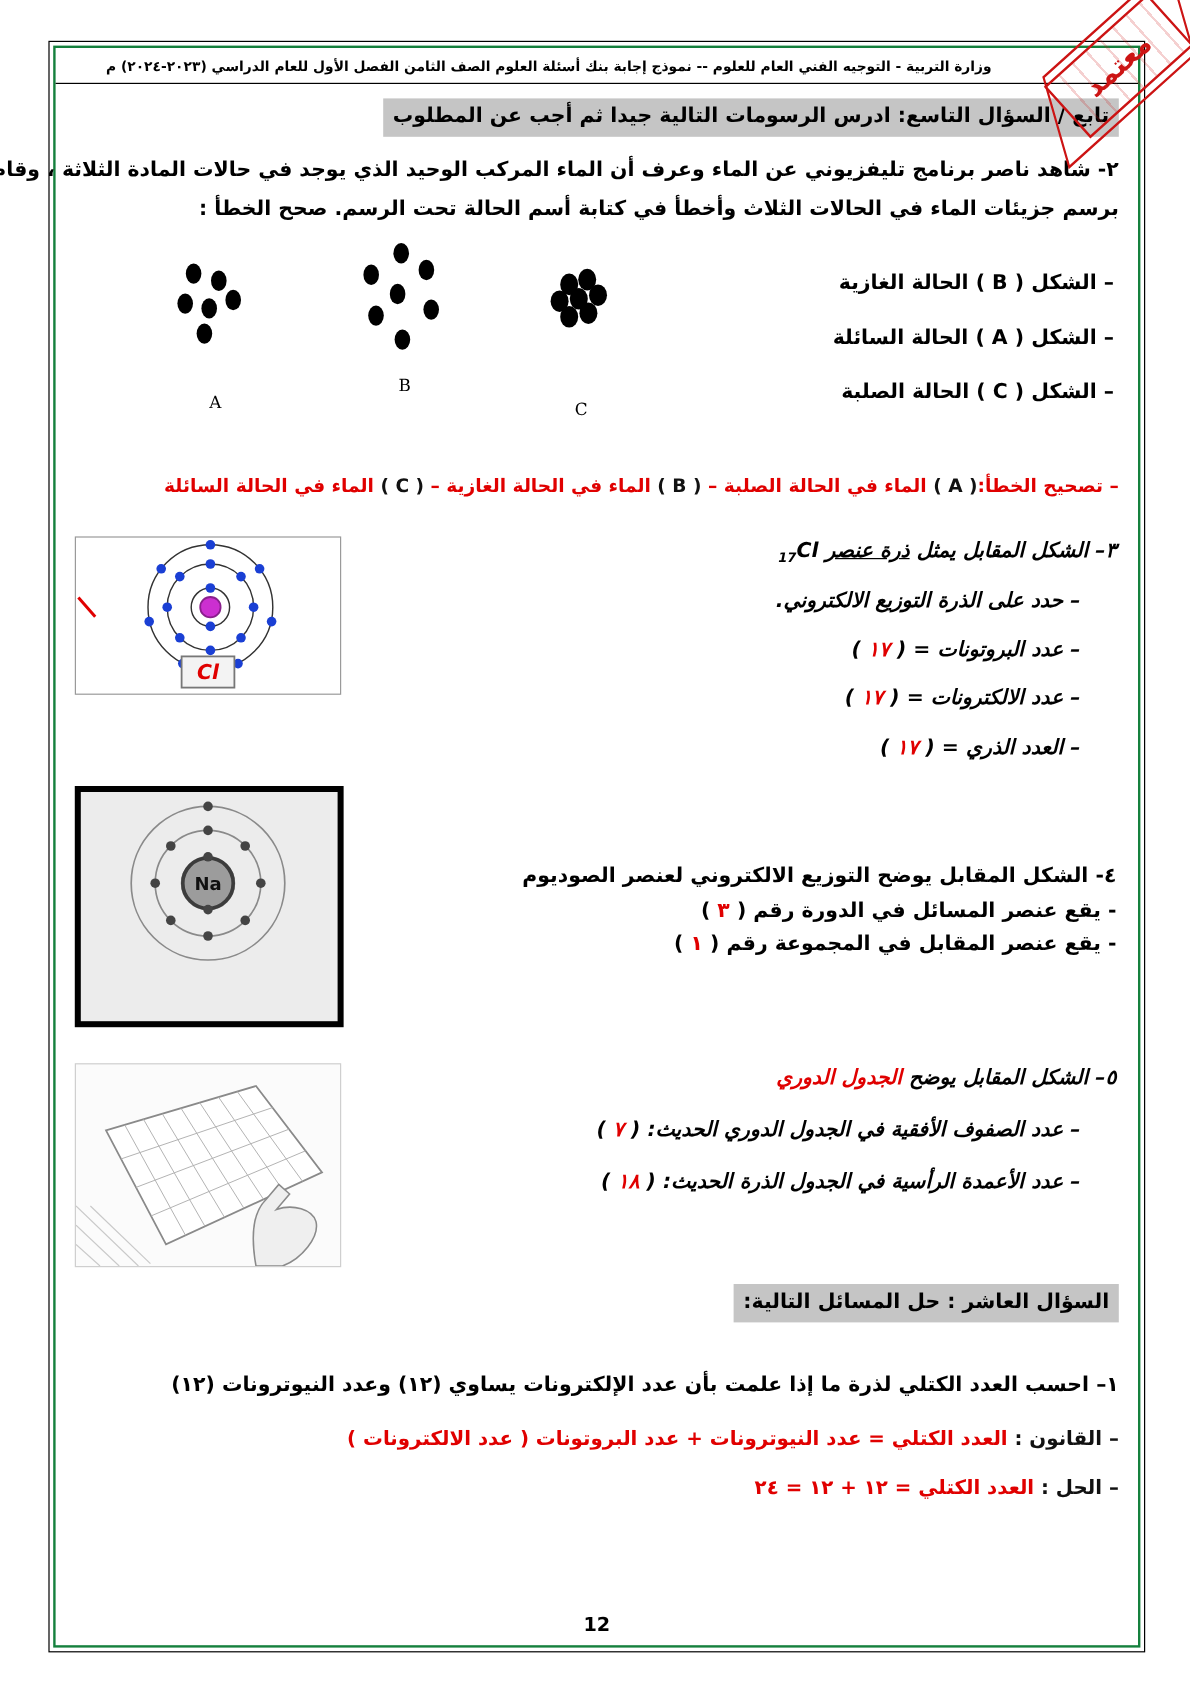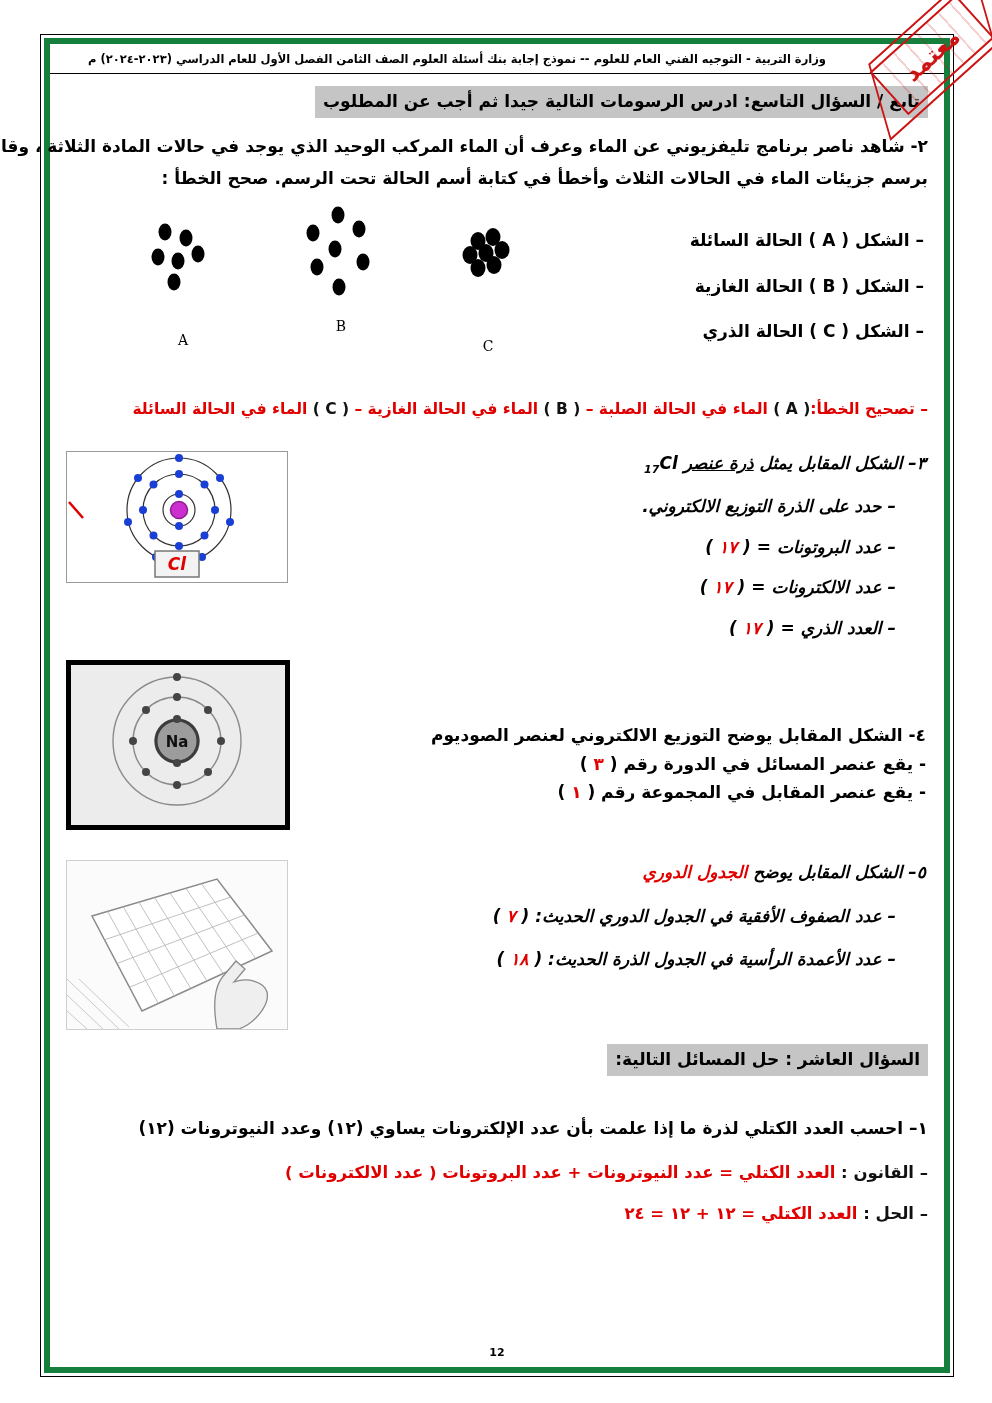--- a/index.html
+++ b/index.html
@@ -6,21 +6,21 @@
   html,body { background:#fff; }
   body {
     width:992px; height:1403px;
     font-family:"DejaVu Sans","Liberation Sans",sans-serif;
     color:#000;
   }
   .page { position:relative; width:992px; height:1403px; background:#fff; overflow:hidden; direction:rtl; }
 
   
   .frame { position:absolute; top:34px; left:40px; right:38px; bottom:26px; border:1px solid #000; padding:3px; }
-  .frame-inner { position:relative; width:100%; height:100%; border:6px solid #15803d; }
+  .frame-inner { position:relative; width:100%; height:100%; border:2px solid #15803d; }
   .header-band { height:30px; border-bottom:1.5px solid #000; display:flex; align-items:center; justify-content:center; font-size:11.5px; font-weight:700; padding:0 90px 0 10px; white-space:nowrap; overflow:hidden; }
 
   
   .stamp { position:absolute; top:26px; right:2px; width:116px; height:58px; z-index:6;
     transform:rotate(-42deg); border:2px solid #cc1414; color:#cc1414;
     display:flex; align-items:center; justify-content:center;
     font-size:23px; font-weight:700;
     background:repeating-linear-gradient(90deg, transparent 0 13px, rgba(204,20,20,.20) 13px 15px); }
   .stamp::before { content:""; position:absolute; inset:-9px -15px; border:2px solid #cc1414; transform:skewX(-26deg); }
 
@@ -51,34 +51,34 @@
   .row .txt { flex:1 1 auto; padding-right:2px; }
   .row .fig { flex:0 0 auto; }
   .line { margin-bottom:14px; }
   .indent { padding-right:30px;text-align:right; }
 
   .row-q3 { margin-top:30px;font-style:italic; }
   .row-q3 .line { margin-bottom:15px; }
   .fig-cl { width:222px; height:132px; border:1px solid #9a9a9a; background:#fff; }
 
   .row-q4 { margin-top:4px; }
-  .fig-na { width:224px; height:170px; border:5px solid #000; background:#ececec; }
+  .fig-na { width:224px; height:201px; border:5px solid #000; background:#ececec; }
   .q4txt { padding-top:62px; }
   .q4txt .line { margin-bottom:2px; line-height:1.55; }
 
   .row-q5 { margin-top:30px;font-style:italic; }
   .fig-pt { width:222px; height:170px; border:1px solid #cfcfcf; background:#fbfbfb; }
   .row-q5 .line { margin-bottom:18px; }
 
   .q10-title { margin-top:14px; }
   .q10-problem { margin-top:40px; }
   .law-line { margin-top:20px; font-size:16.5px; white-space:nowrap; }
   .sol-line { margin-top:16px; font-size:16.5px; }
 
-  .pagenum { position:absolute; bottom:8px; left:0; right:0; text-align:center; font-size:11px; font-weight:700; direction:ltr; }
+  .pagenum { position:absolute; bottom:8px; left:0; right:0; text-align:center; font-size:16px; font-weight:700; direction:ltr; }
 </style>
 </head>
 <body>
 
 <div class="page">
 
   <div class="stamp">
     <span>معتمد</span>
   </div>
 
@@ -95,23 +95,23 @@
           <span class="hl">تابع / السؤال التاسع: ادرس الرسومات التالية جيدا ثم أجب عن المطلوب</span>
         </div>
 
         <div class="para">
           <div>٢- شاهد ناصر برنامج تليفزيوني عن الماء وعرف أن الماء المركب الوحيد الذي يوجد في حالات المادة الثلاثة ، وقام</div>
           <div>برسم جزيئات الماء في الحالات الثلاث وأخطأ في كتابة أسم الحالة تحت الرسم. صحح الخطأ :</div>
         </div>
 
         <div class="diagram-section">
           <div class="answers">
+            <div class="aline">– الشكل ( B ) الحالة الغازية</div>
             <div class="aline">– الشكل ( A ) الحالة السائلة</div>
-            <div class="aline">– الشكل ( B ) الحالة الغازية</div>
-            <div class="aline">– الشكل ( C ) الحالة الذري</div>
+            <div class="aline">– الشكل ( C ) الحالة الصلبة</div>
           </div>
 
           <div class="cluster cluster-a">
             <svg width="70" height="78" viewBox="0 0 70 78">
               <ellipse cx="17" cy="12" rx="6.5" ry="8.5" fill="#000"></ellipse>
               <ellipse cx="38" cy="18" rx="6.5" ry="8.5" fill="#000"></ellipse>
               <ellipse cx="10" cy="37" rx="6.5" ry="8.5" fill="#000"></ellipse>
               <ellipse cx="30" cy="41" rx="6.5" ry="8.5" fill="#000"></ellipse>
               <ellipse cx="50" cy="34" rx="6.5" ry="8.5" fill="#000"></ellipse>
               <ellipse cx="26" cy="62" rx="6.5" ry="8.5" fill="#000"></ellipse>

